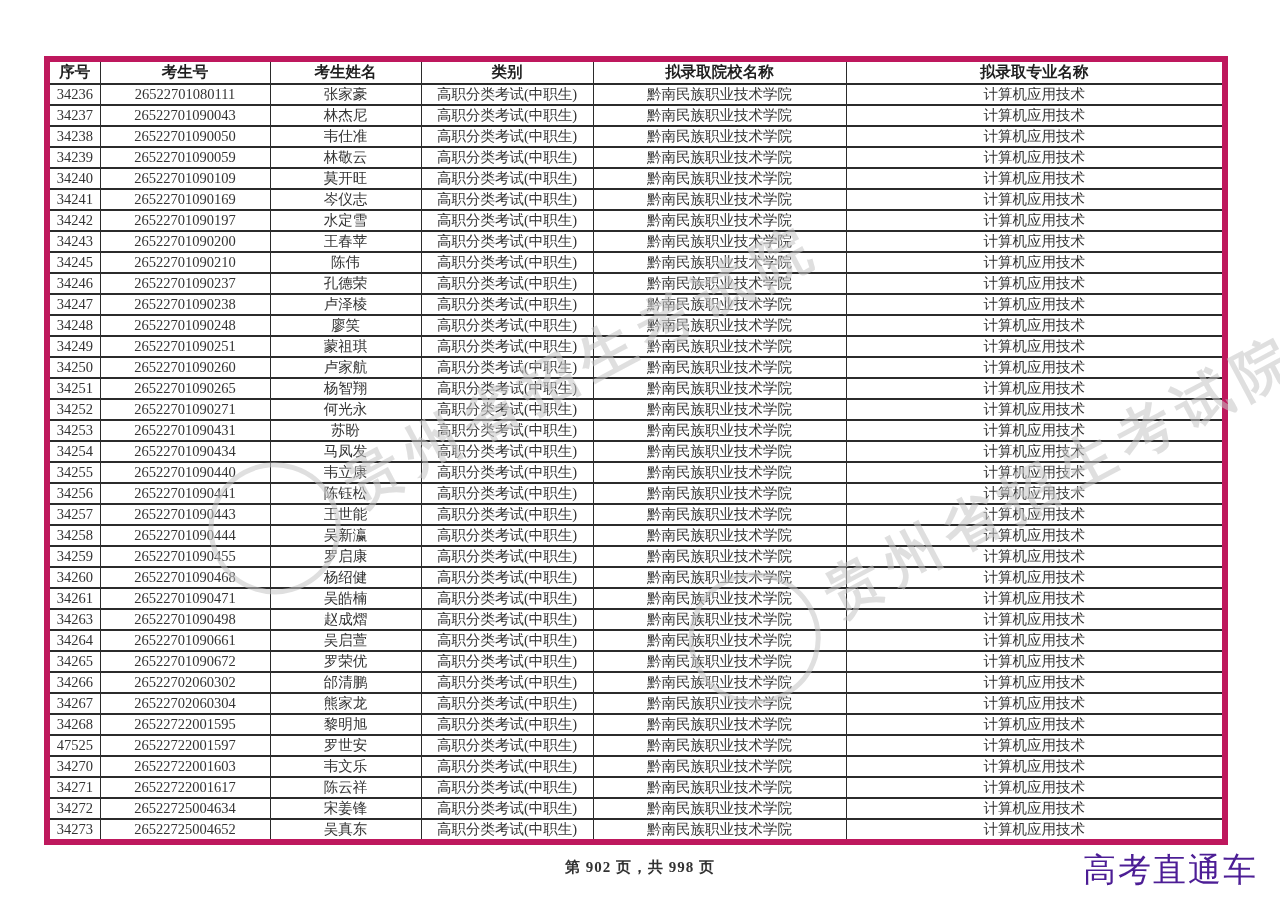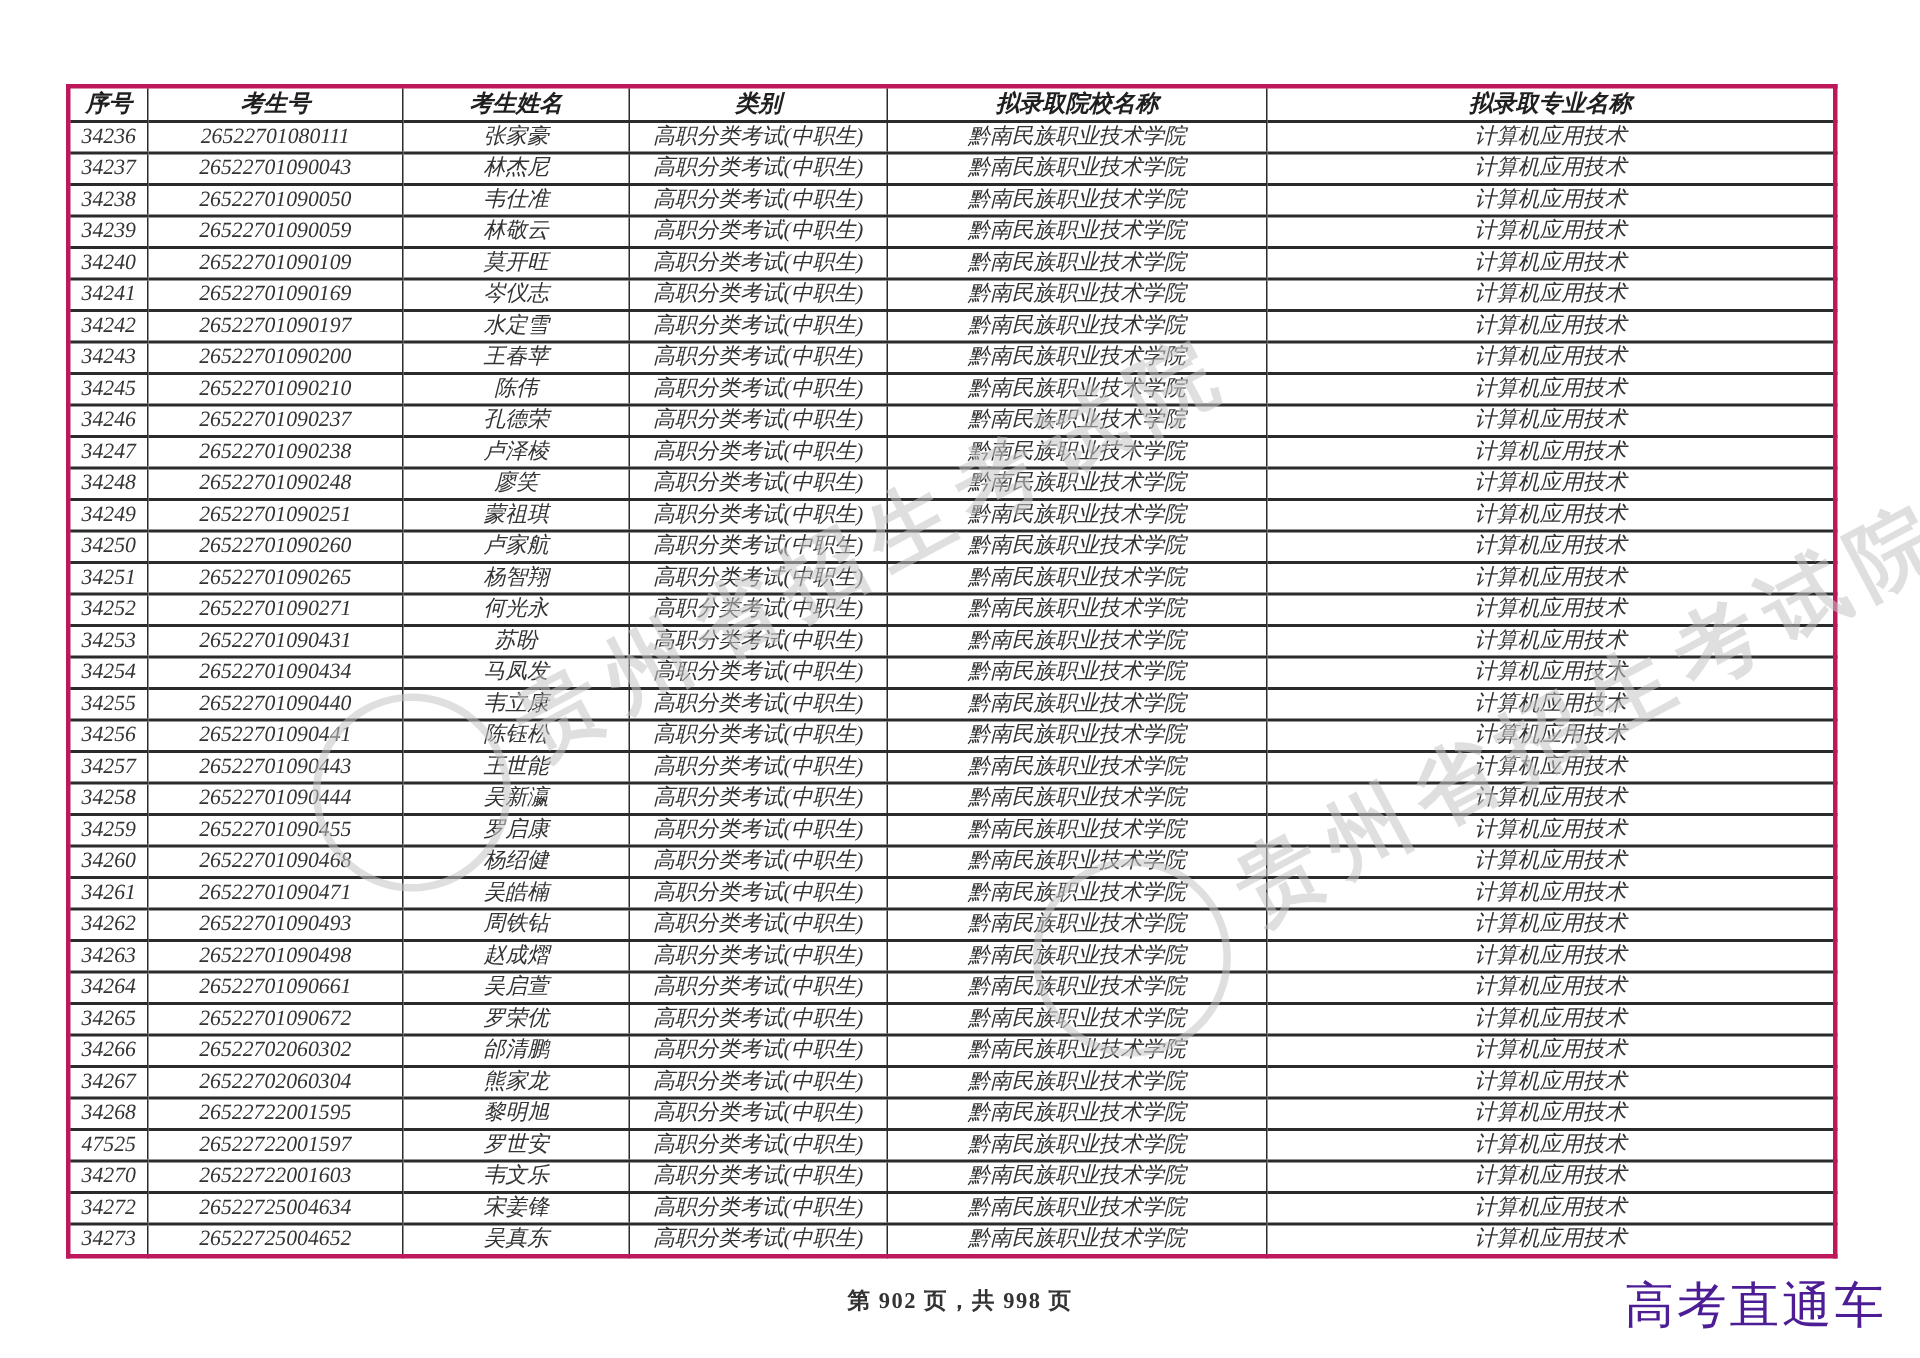--- a/index.html
+++ b/index.html
@@ -55,21 +55,21 @@
   table.roster th, table.roster td{
     border:1px solid #2b2b2b;
     border-top-width:2px;
     border-bottom-width:2px;
     text-align:center;
     vertical-align:middle;
     padding:0;
     color:#2e2e2e;
     overflow:hidden;
   }
-  table.roster{border:3px solid #be185d;font-style:italic;}
+  table.roster{border:6px solid #be185d;}
   table.roster thead th{
     height:21px;
     font-size:15.5px;
     font-weight:bold;
     color:#1f1f1f;
     border-bottom-width:2px;
   }
   table.roster tbody tr{height:20.3px;}
   table.roster tbody td{
     font-size:14.5px;
@@ -327,28 +327,20 @@
         </tr>
         <tr>
           <td>34261</td>
           <td>26522701090471</td>
           <td>吴皓楠</td>
           <td>高职分类考试(中职生)</td>
           <td>黔南民族职业技术学院</td>
           <td>计算机应用技术</td>
         </tr>
         <tr>
-          <td>34262</td>
-          <td>26522701090493</td>
-          <td>周铁钻</td>
-          <td>高职分类考试(中职生)</td>
-          <td>黔南民族职业技术学院</td>
-          <td>计算机应用技术</td>
-        </tr>
-        <tr>
           <td>34263</td>
           <td>26522701090498</td>
           <td>赵成熠</td>
           <td>高职分类考试(中职生)</td>
           <td>黔南民族职业技术学院</td>
           <td>计算机应用技术</td>
         </tr>
         <tr>
           <td>34264</td>
           <td>26522701090661</td>
@@ -399,20 +391,28 @@
         </tr>
         <tr>
           <td>34270</td>
           <td>26522722001603</td>
           <td>韦文乐</td>
           <td>高职分类考试(中职生)</td>
           <td>黔南民族职业技术学院</td>
           <td>计算机应用技术</td>
         </tr>
         <tr>
+          <td>34271</td>
+          <td>26522722001617</td>
+          <td>陈云祥</td>
+          <td>高职分类考试(中职生)</td>
+          <td>黔南民族职业技术学院</td>
+          <td>计算机应用技术</td>
+        </tr>
+        <tr>
           <td>34272</td>
           <td>26522725004634</td>
           <td>宋姜锋</td>
           <td>高职分类考试(中职生)</td>
           <td>黔南民族职业技术学院</td>
           <td>计算机应用技术</td>
         </tr>
         <tr>
           <td>34273</td>
           <td>26522725004652</td>

